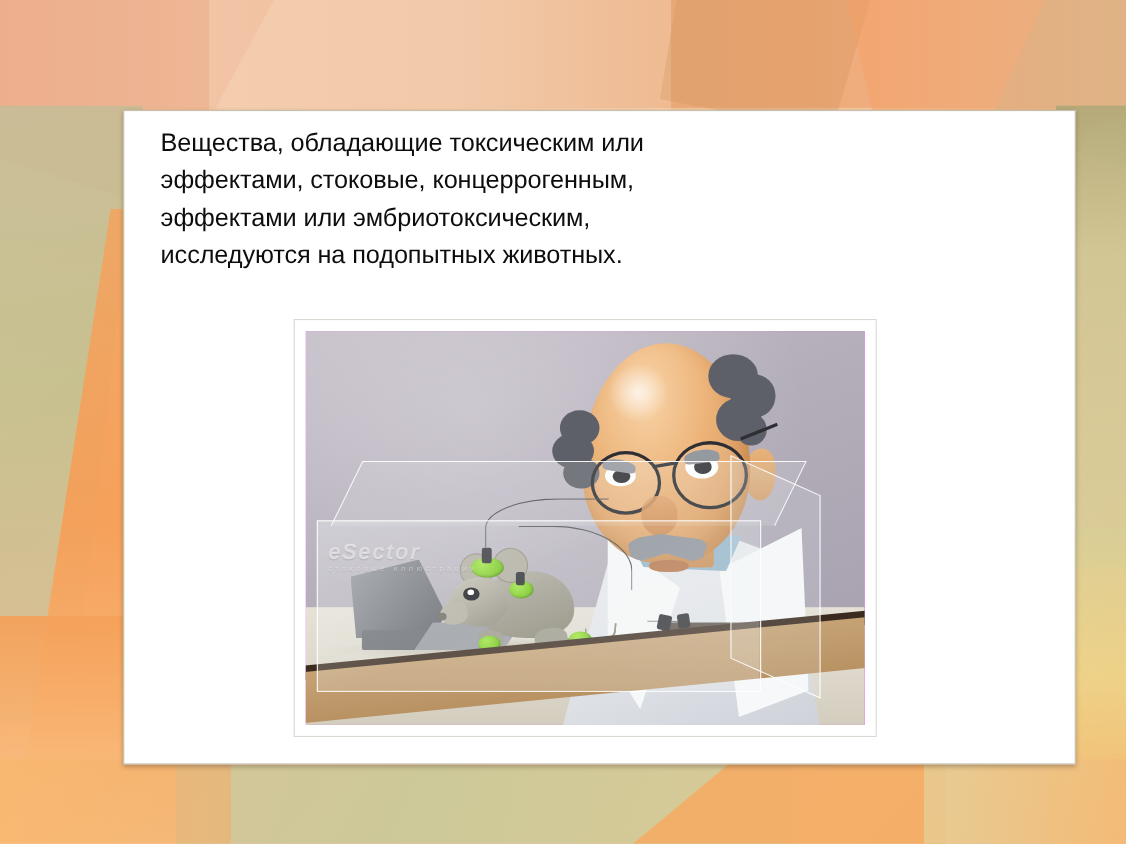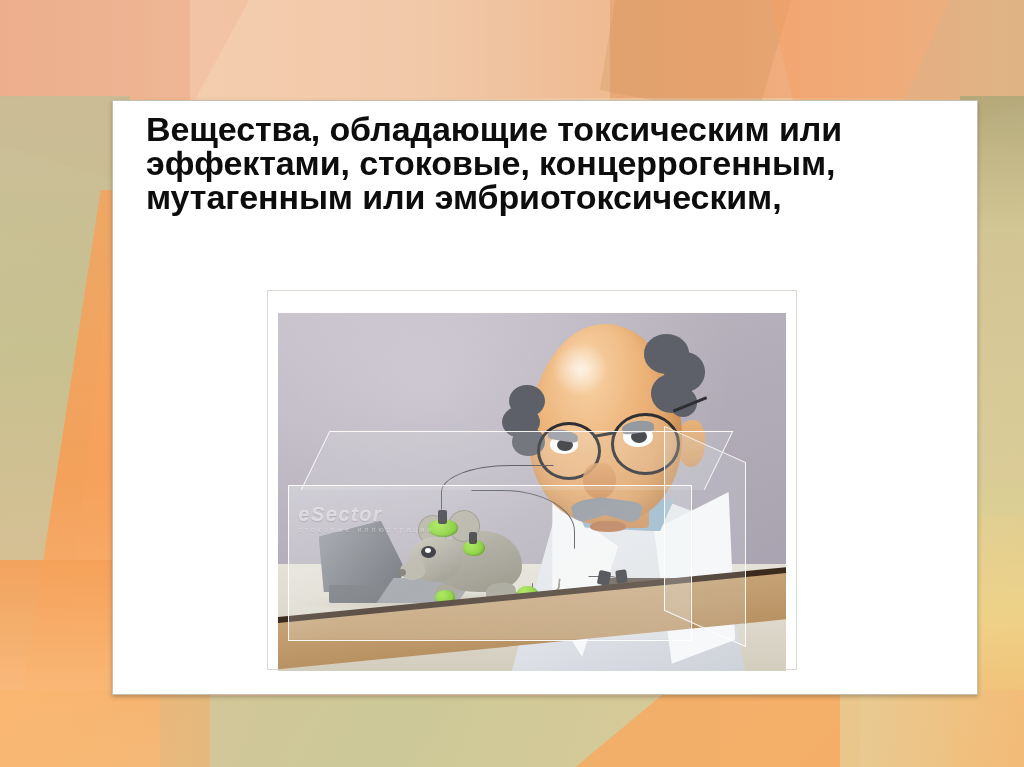--- a/index.html
+++ b/index.html
@@ -19,36 +19,35 @@
     position:absolute;left:112px;top:100px;width:866px;height:595px;
     background:#ffffff;
     box-shadow:0 2px 4px rgba(80,60,40,.35);
     border:1px solid rgba(150,140,110,.55);
     box-sizing:border-box;
   }
 
   
   #slide-text{
     position:absolute;left:33px;top:11px;width:810px;
-    font-size:34px;line-height:34px;font-weight:bold;color:#0d0d0d;
+    font-size:23px;line-height:34px;font-weight:normal;color:#0d0d0d;
     letter-spacing:-0.1px;
   }
   #slide-text .ln{display:block;white-space:nowrap;}
 
   
   #illustration-frame{
     position:absolute;left:155px;top:190px;width:528px;height:378px;
     background:#ffffff;
     padding:10px;box-sizing:border-box;
     box-shadow:0 0 0 1px rgba(215,212,205,.9);
   }
   #illustration{
     position:relative;width:100%;height:100%;overflow:hidden;
     background:#d946ef;
-    margin-top:12px;
   }
 
   
   .wall{position:absolute;left:0;top:0;width:100%;height:74%;
     background:linear-gradient(160deg,#c2bcc6 0%,#b4aeba 45%,#a9a3b1 100%);}
   .wall-sheen{position:absolute;left:0;top:0;width:100%;height:100%;
     background:radial-gradient(ellipse at 30% 20%,rgba(255,255,255,.28),rgba(255,255,255,0) 60%);}
 
   
   .floor{position:absolute;left:0;bottom:0;width:100%;height:30%;
@@ -241,21 +240,22 @@
   <div class="bgshape" style="left:560px;top:690px;width:300px;height:90px;background:rgba(246,170,98,.85);clip-path:polygon(36% 0,100% 0,100% 100%,0 100%);"></div>
   <div class="bgshape" style="left:0;top:690px;width:210px;height:90px;background:linear-gradient(90deg,rgba(249,183,112,.9),rgba(240,175,108,.6));"></div>
   <div class="bgshape" style="left:840px;top:690px;width:200px;height:90px;background:linear-gradient(90deg,rgba(230,206,150,.8),rgba(244,186,118,.85));"></div>
 </div>
 
 <div id="slide-card">
 
   <div id="slide-text">
     <span class="ln">Вещества, обладающие токсическим или</span>
     <span class="ln">эффектами, стоковые, концеррогенным,</span>
-    <span class="ln">мутагенным или эмбриотоксическим,</span>
+    <span class="ln">эффектами или эмбриотоксическим,</span>
+    <span class="ln">исследуются на подопытных животных.</span>
   </div>
 
   <div id="illustration-frame">
     <div id="illustration" title="Учёный наблюдает за подопытной мышью с электродами в стеклянном террариуме">
 
       <div class="wall"></div>
       <div class="wall-sheen"></div>
       <div class="floor"></div>
       <div class="floor-shadow"></div>
 

